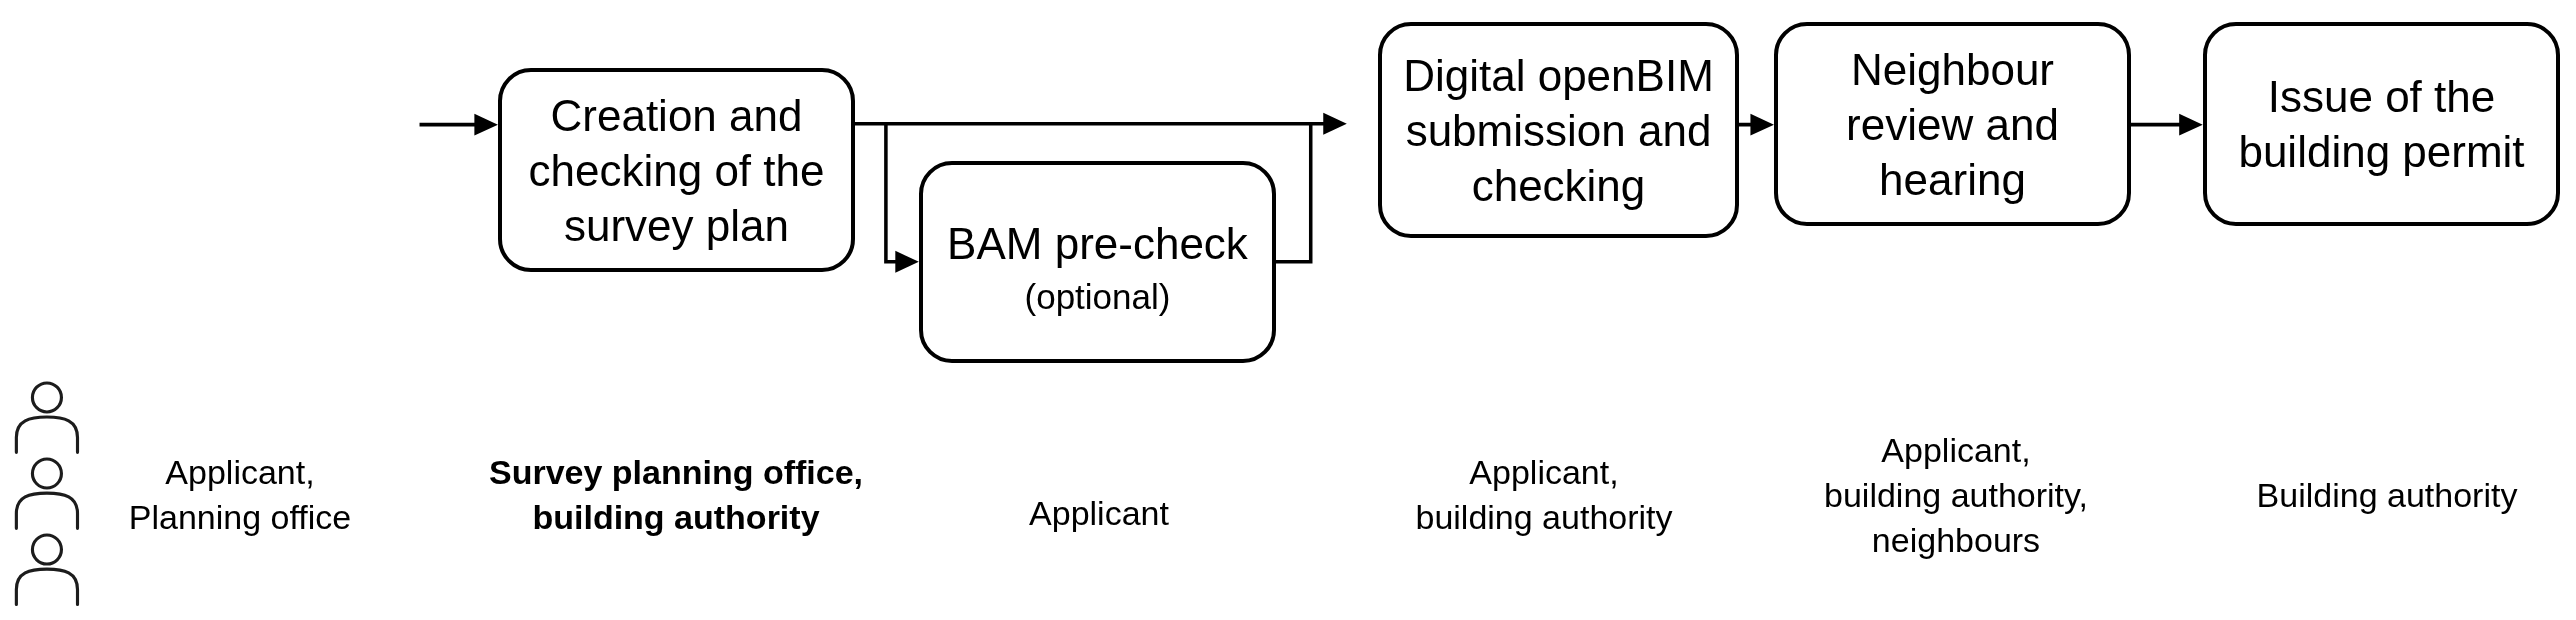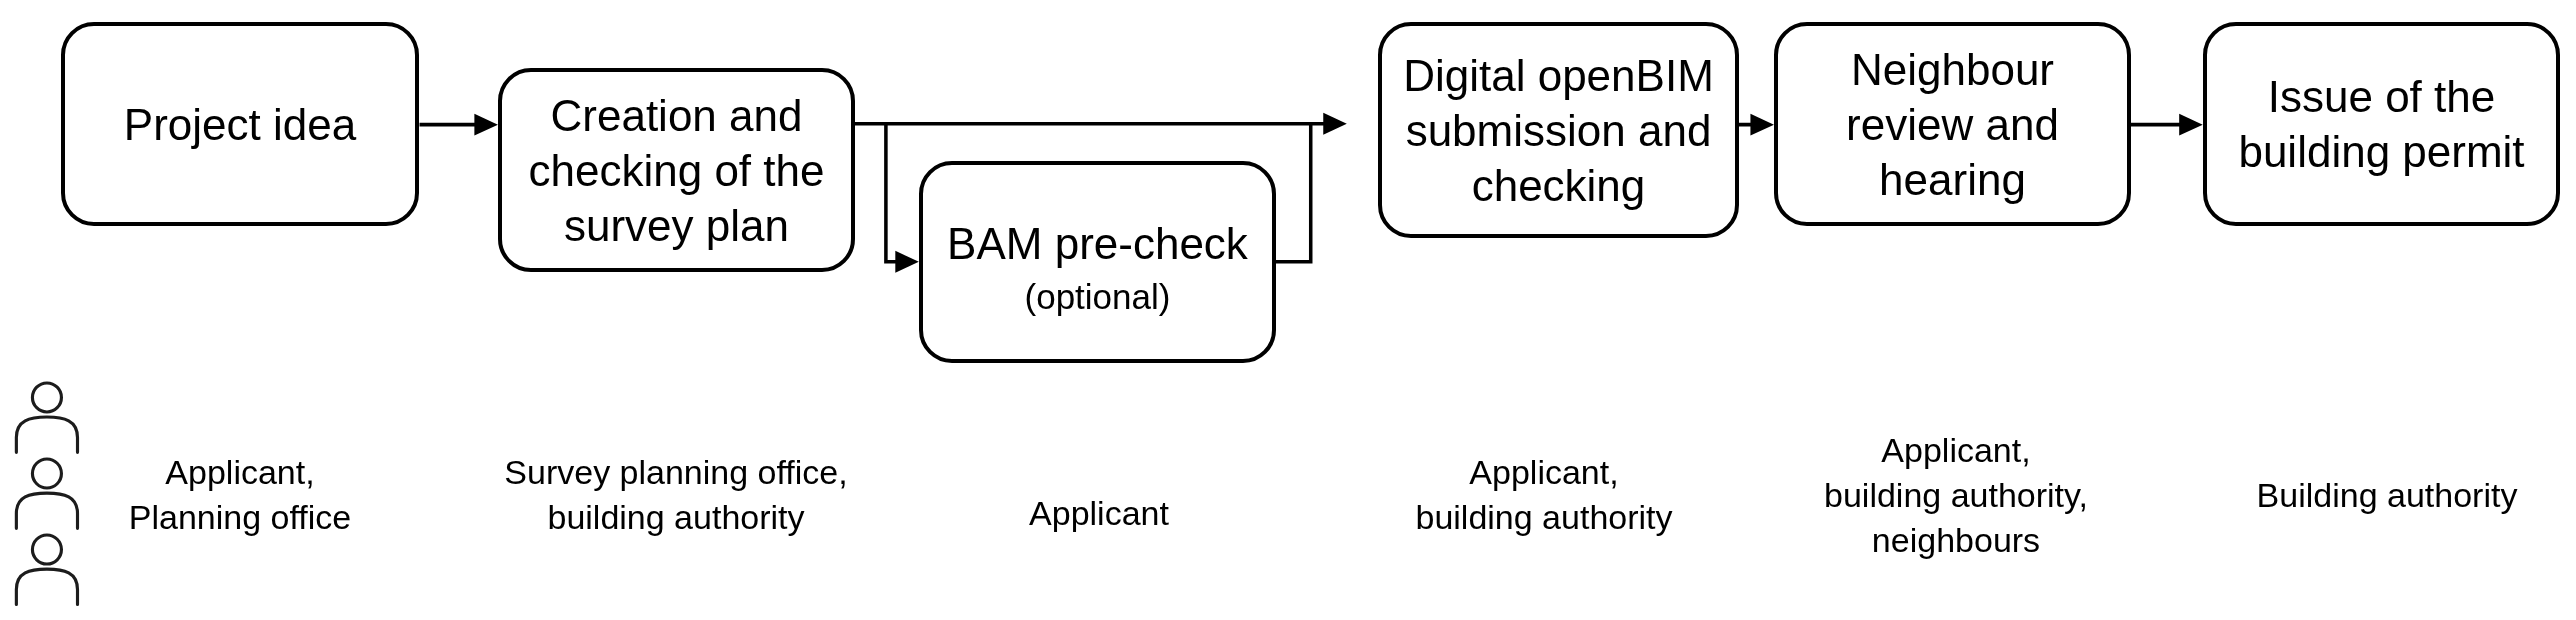--- a/index.html
+++ b/index.html
@@ -91,23 +91,20 @@
     <g>
       <path class="cline" d="M2178 159 L2238 159"></path>
       <polygon class="ahead" points="2263,159 2233,145 2233,173"></polygon>
     </g>
     <g>
       <path class="cline" d="M2718 159 L2785 159"></path>
       <polygon class="ahead" points="2810,159 2780,145 2780,173"></polygon>
     </g>
   </svg>
 
-  <div class="box" style="left:61px; top:22px; width:358px; height:204px;">
-    <div class="box-title">Project idea</div>
-  </div>
 
   <div class="box" style="left:498px; top:22px; width:357px; height:204px;margin-top:46px;">
     <div class="box-title">Creation and
 checking of the
 survey plan</div>
   </div>
 
   <div class="box" style="left:919px; top:161px; width:357px; height:202px; padding-top:11px;">
     <div class="box-title">BAM pre-check</div>
     <div class="box-subtitle">(optional)</div>
@@ -140,21 +137,21 @@
       <path class="person-stroke" d="M4 188 L4 169 C4 147 21 143 43 143 C65 143 82 147 82 169 L82 188"></path>
     </g>
     <g>
       <circle class="person-stroke" cx="43" cy="215" r="18.5"></circle>
       <path class="person-stroke" d="M4 285 L4 266 C4 244 21 240 43 240 C65 240 82 244 82 266 L82 285"></path>
     </g>
   </svg>
 
   <div class="actors" style="left:240px; top:495px;">Applicant,
 Planning office</div>
-  <div class="actors" style="left:676px; top:495px;">Survey planning office,
+  <div class="actors" style="left:676px; top:495px;font-weight:bold;">Survey planning office,
 building authority</div>
   <div class="actors" style="left:1099px; top:513px;">Applicant</div>
   <div class="actors" style="left:1544px; top:495px;">Applicant,
 building authority</div>
   <div class="actors" style="left:1956px; top:495px;">Applicant,
 building authority,
 neighbours</div>
   <div class="actors" style="left:2387px; top:495px;">Building authority</div>
 
 </div>

